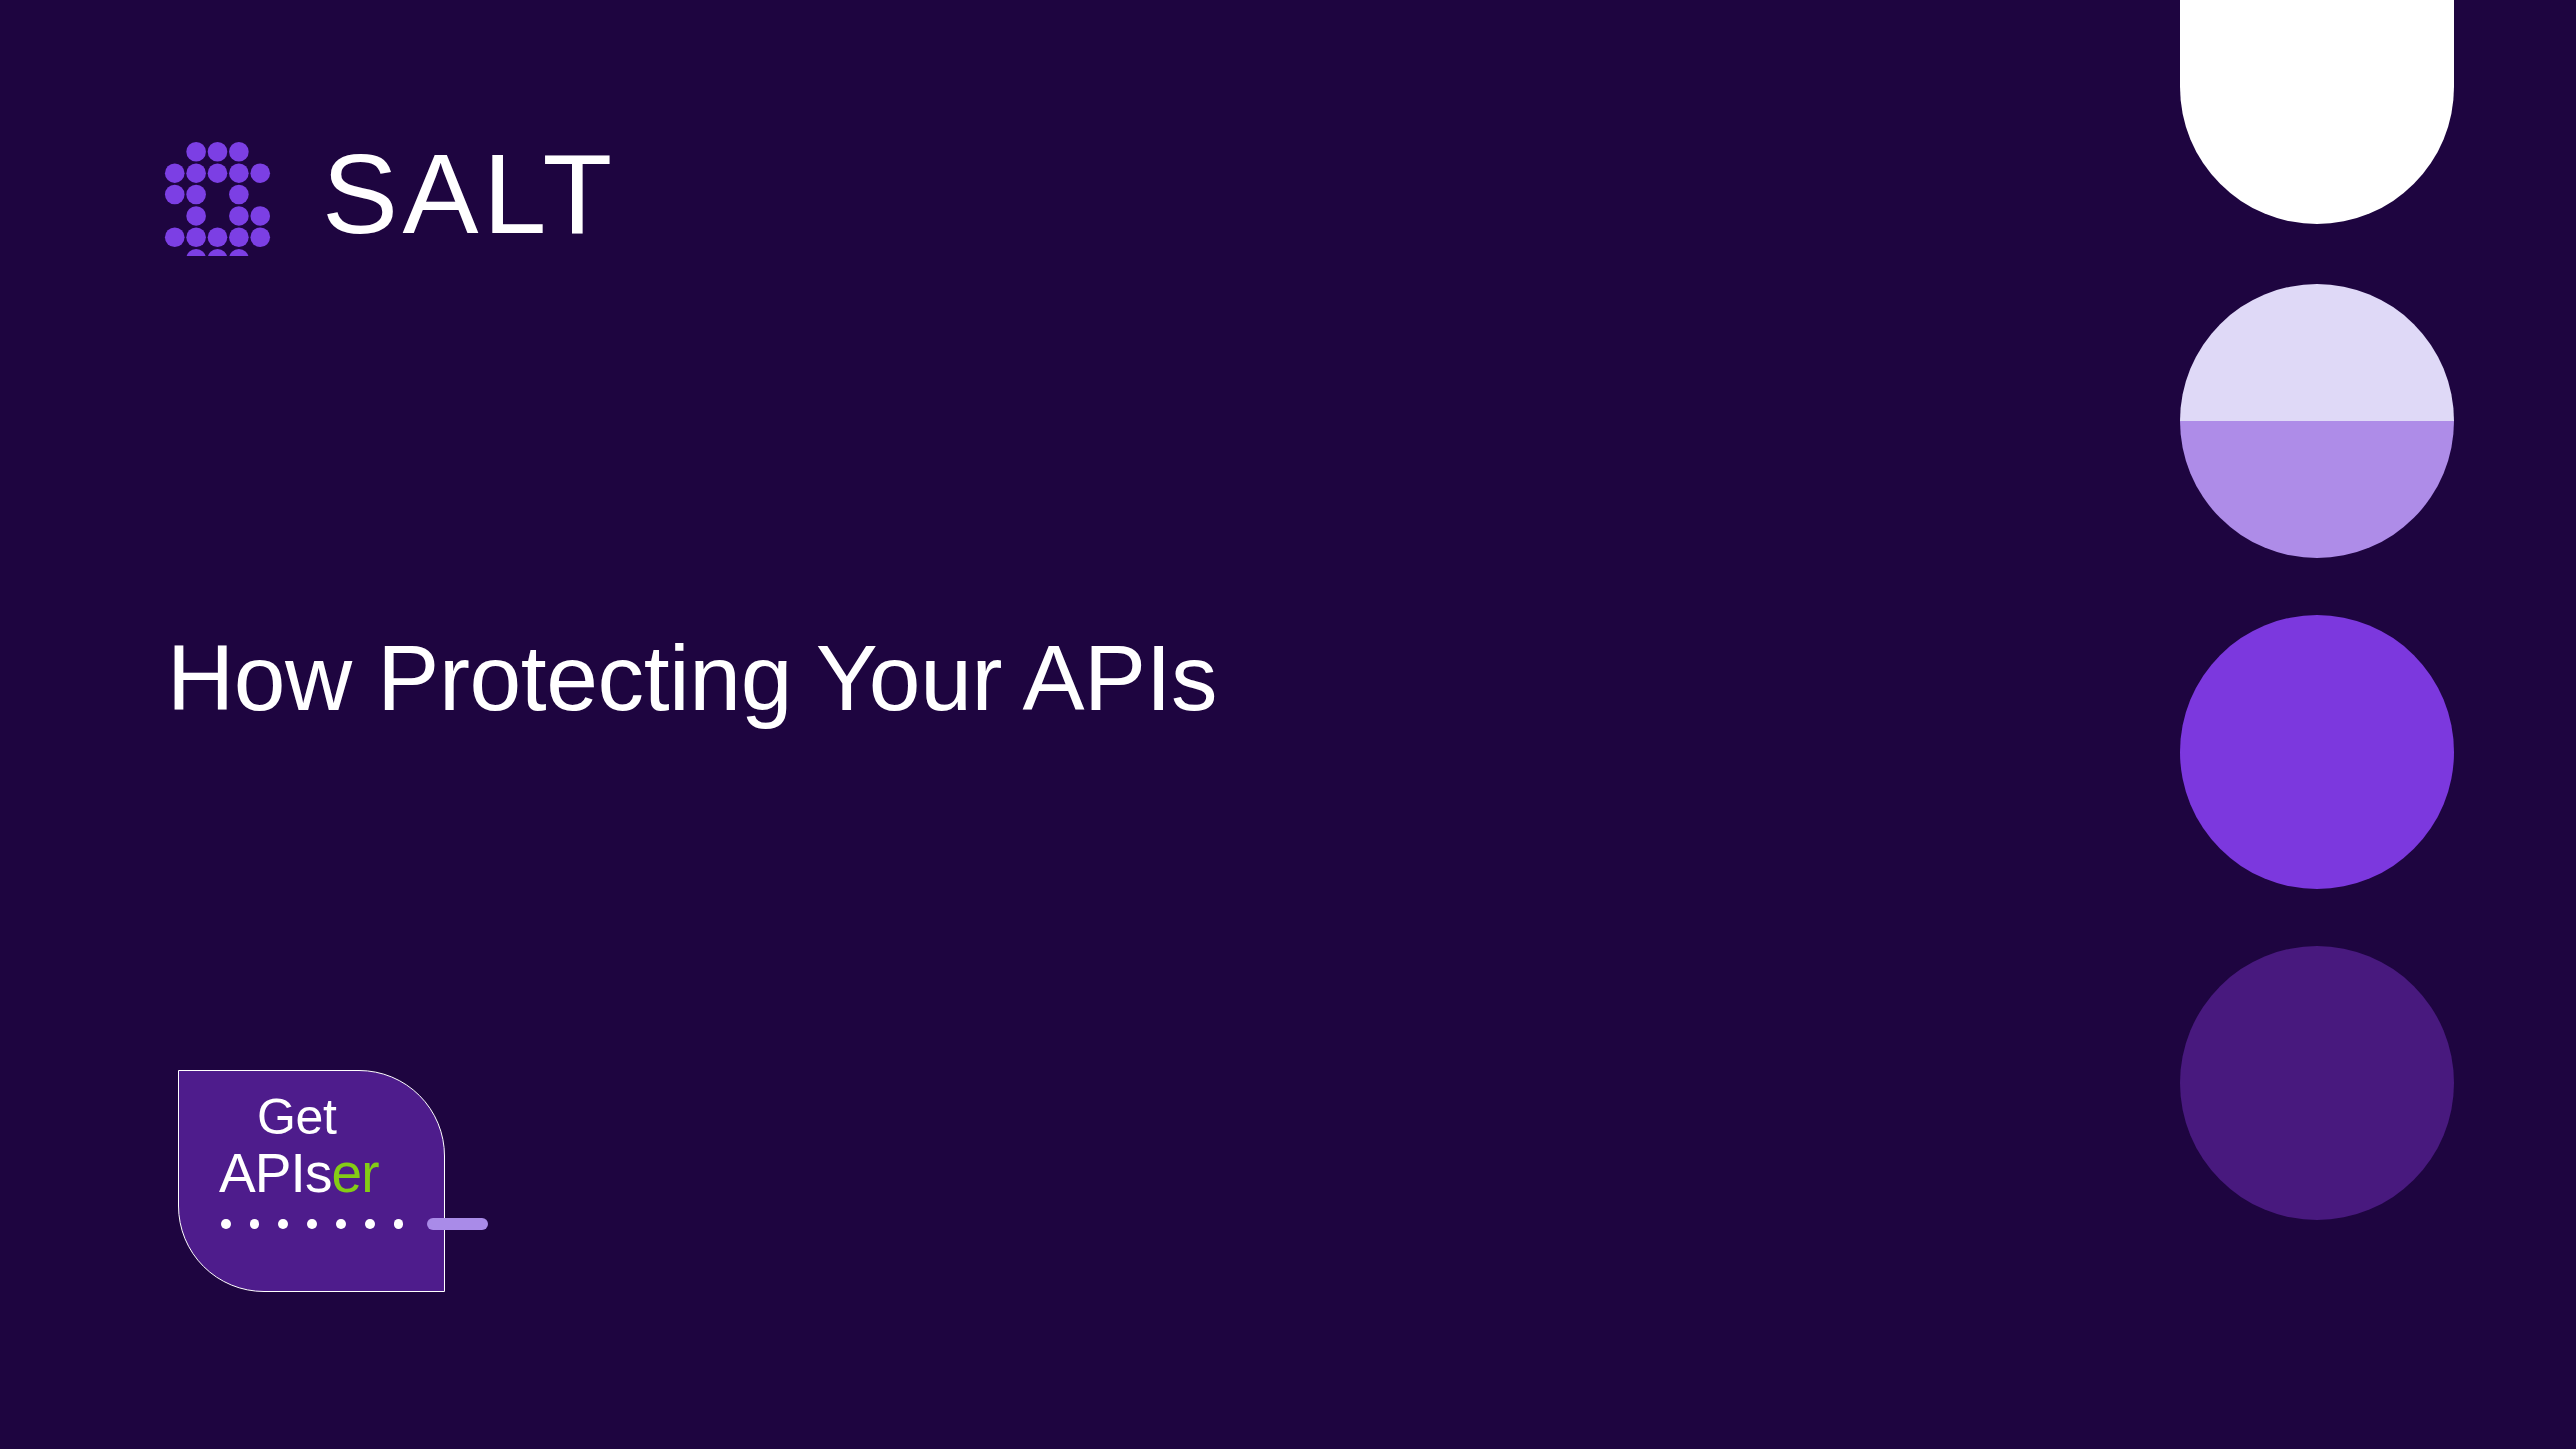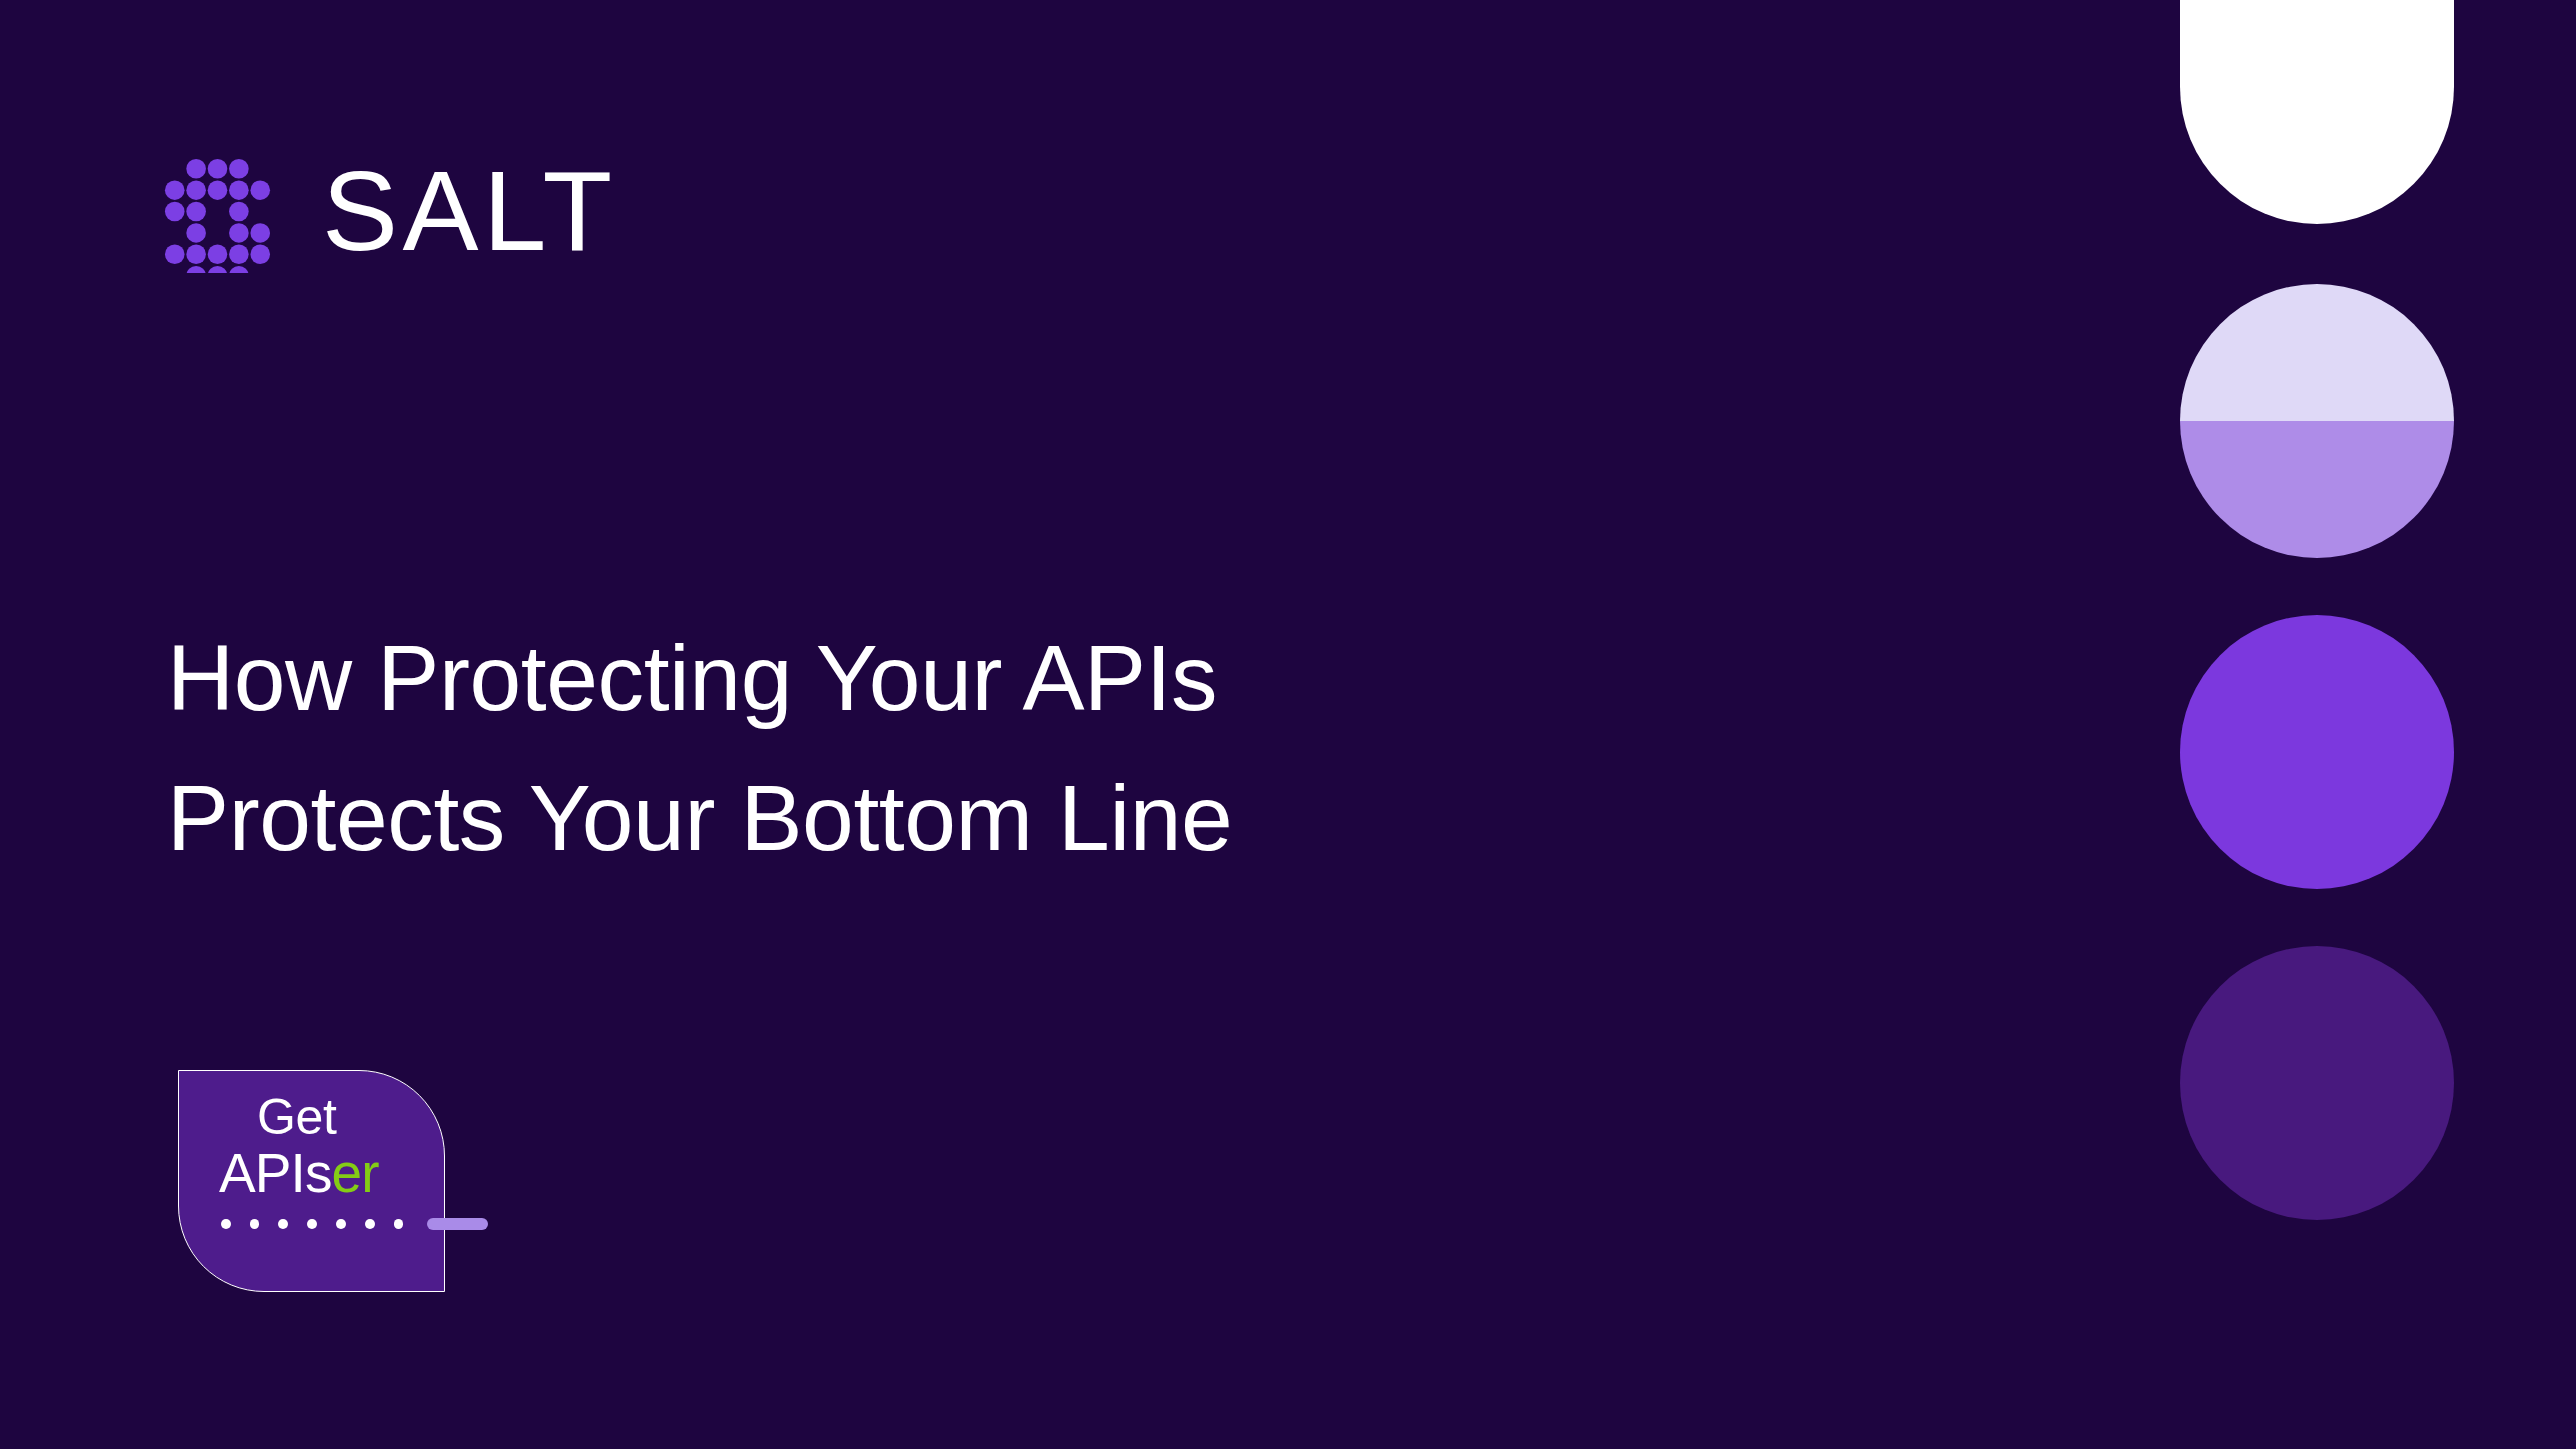--- a/index.html
+++ b/index.html
@@ -15,21 +15,21 @@
     overflow: hidden;
     background: #1E0540;
     font-family: "Liberation Sans", "DejaVu Sans", sans-serif;
     -webkit-font-smoothing: antialiased;
   }
 
   
   #brand {
     position: absolute;
     left: 163px;
-    top: 159px;
+    top: 142px;
     display: flex;
     align-items: flex-start;
     gap: 50px;
   }
   #brand-mark {
     display: block;
     width: 109px;
     height: 114px;
   }
   #brand-wordmark {
@@ -193,21 +193,20 @@
         <circle cx="37" cy="131" r="11"></circle>
         <circle cx="61" cy="131" r="11"></circle>
         <circle cx="85" cy="131" r="11"></circle>
       </g>
     </svg>
     <div id="brand-wordmark">SALT</div>
   </div>
 
   <h1 id="headline">
     <span class="hl-line">How Protecting Your APIs</span>
-    <span class="hl-line">Protects Your Bottom Line</span>
   </h1>
 
   <div id="badge">
     <div id="badge-inner">
       <span class="badge-line" id="badge-line-1">Get</span>
       <span class="badge-line" id="badge-line-2"><span>APIs</span><span class="accent">er</span></span>
       <div id="badge-ticks">
         <span class="tick-dot"></span>
         <span class="tick-dot"></span>
         <span class="tick-dot"></span>

